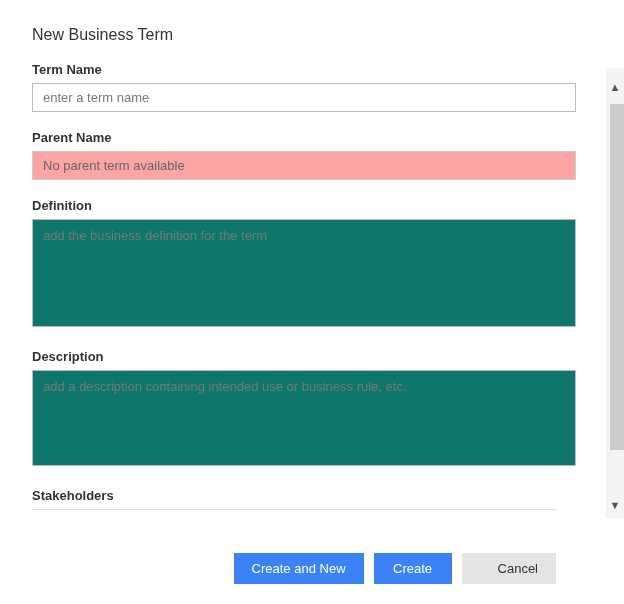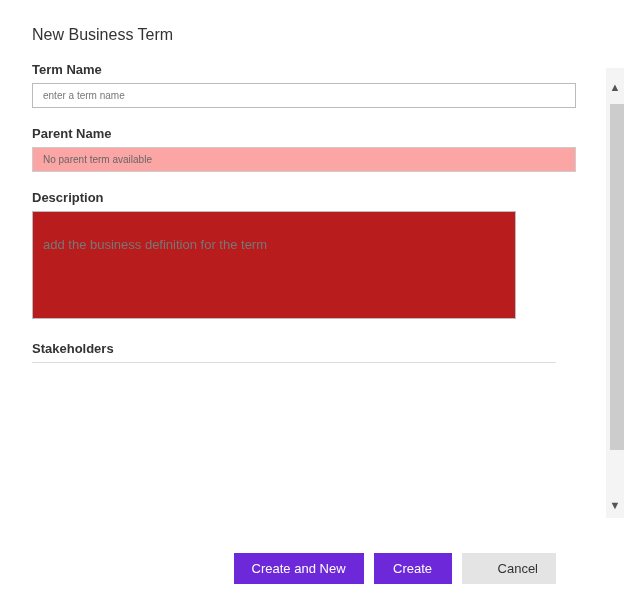--- a/index.html
+++ b/index.html
@@ -27,39 +27,39 @@
     .field-label {
       font-size: 13px;
       font-weight: 700;
       color: #333;
       margin-bottom: 6px;
       display: block;
     }
     .text-input {
       width: 544px;
       padding: 6px 10px;
-      font-size: 10px;
+      font-size: 13px;
       font-family: inherit;
       border: 1px solid #bbb;
       background: #fff;
       color: #333;
     }
     .text-input::placeholder { color: #777; }
     .text-input.disabled {
       background: #fca5a5;
       color: #666;
       border-color: #ccc;
     }
     .textarea {
-      width: 484px;
-      padding: 25px 10px;
+      width: 544px;
+      padding: 8px 10px;
       font-size: 13px;
       font-family: inherit;
       border: 1px solid #bbb;
-      background: #b91c1c;
+      background: #0f766e;
       resize: none;
     }
     .textarea::placeholder { color: #777; }
     .textarea.def { height: 108px; }
     .textarea.desc { height: 96px; }
     .field-group.stake { }
     .stake-hr { border: none; border-top: 1px solid #ddd; margin-top: 4px; }
     .button-row {
       position: absolute;
       bottom: 20px;
@@ -69,21 +69,21 @@
     }
     .btn {
       min-width: 78px;
       padding: 8px 18px;
       font-size: 13px;
       font-family: inherit;
       border: none;
       cursor: pointer;
       text-align: center;
     }
-    .btn.primary { background: #6d28d9; color: #fff; }
+    .btn.primary { background: #3b82f6; color: #fff; }
     .btn.secondary { background: #e4e4e4; color: #333; padding-left: 36px; }
     .scrollbar-track {
       position: absolute;
       right: 0;
       top: 68px;
       width: 18px;
       height: 450px;
       background: #f4f4f4;
     }
     .scrollbar-thumb {
@@ -117,24 +117,28 @@
     <label class="field-label">Term Name</label>
     <input type="text" class="text-input" placeholder="enter a term name" style="">
   </div>
 
   <div class="field-group">
     <label class="field-label">Parent Name</label>
     <input type="text" class="text-input disabled" disabled="" value="No parent term available" style="">
   </div>
 
   <div class="field-group">
-    <label class="field-label">Description</label>
+    <label class="field-label">Definition</label>
     <textarea class="textarea def" placeholder="add the business definition for the term" style=""></textarea>
   </div>
 
+  <div class="field-group">
+    <label class="field-label">Description</label>
+    <textarea class="textarea desc" placeholder="add a description containing intended use or business rule, etc." style=""></textarea>
+  </div>
 
   <div class="field-group stake">
     <label class="field-label">Stakeholders</label>
     <hr class="stake-hr">
   </div>
 
   <div class="button-row">
     <button class="btn primary">Create and New</button>
     <button class="btn primary">Create</button>
     <button class="btn secondary">Cancel</button>

